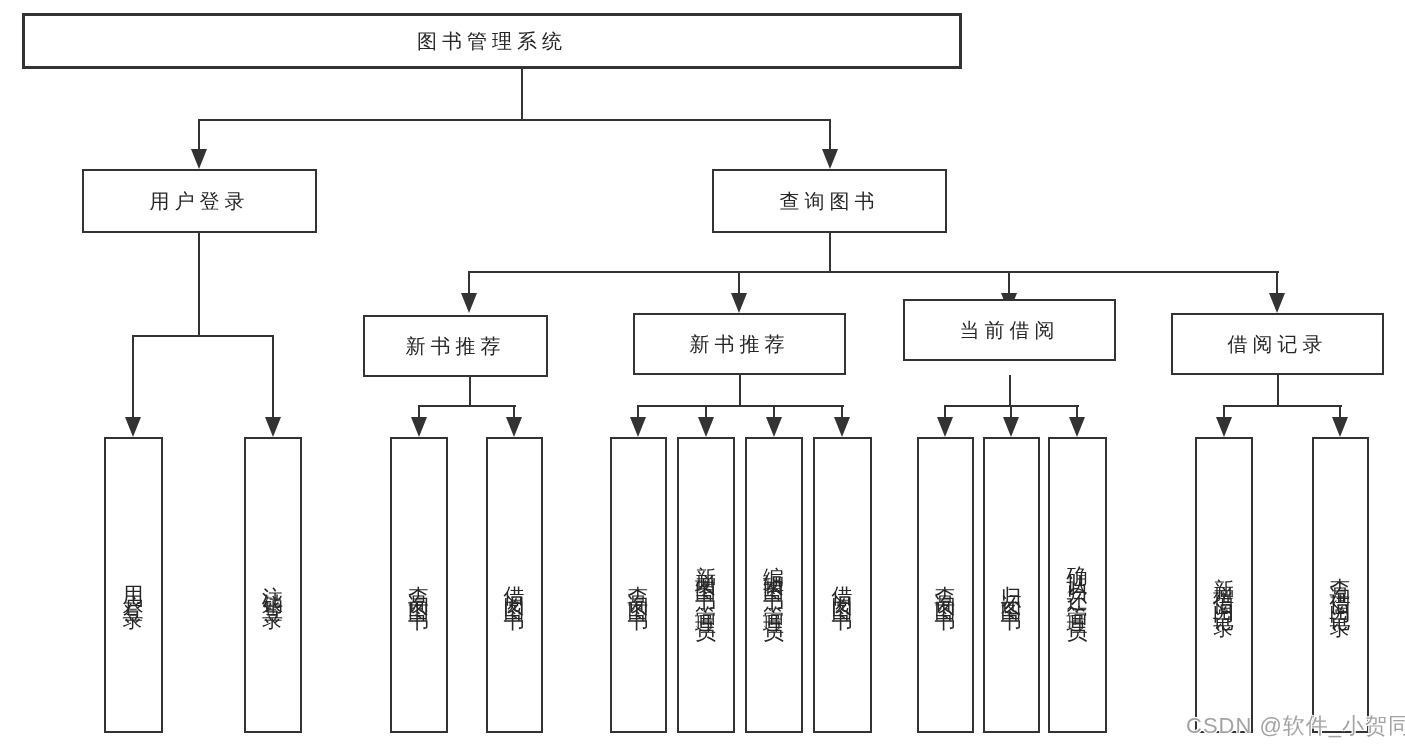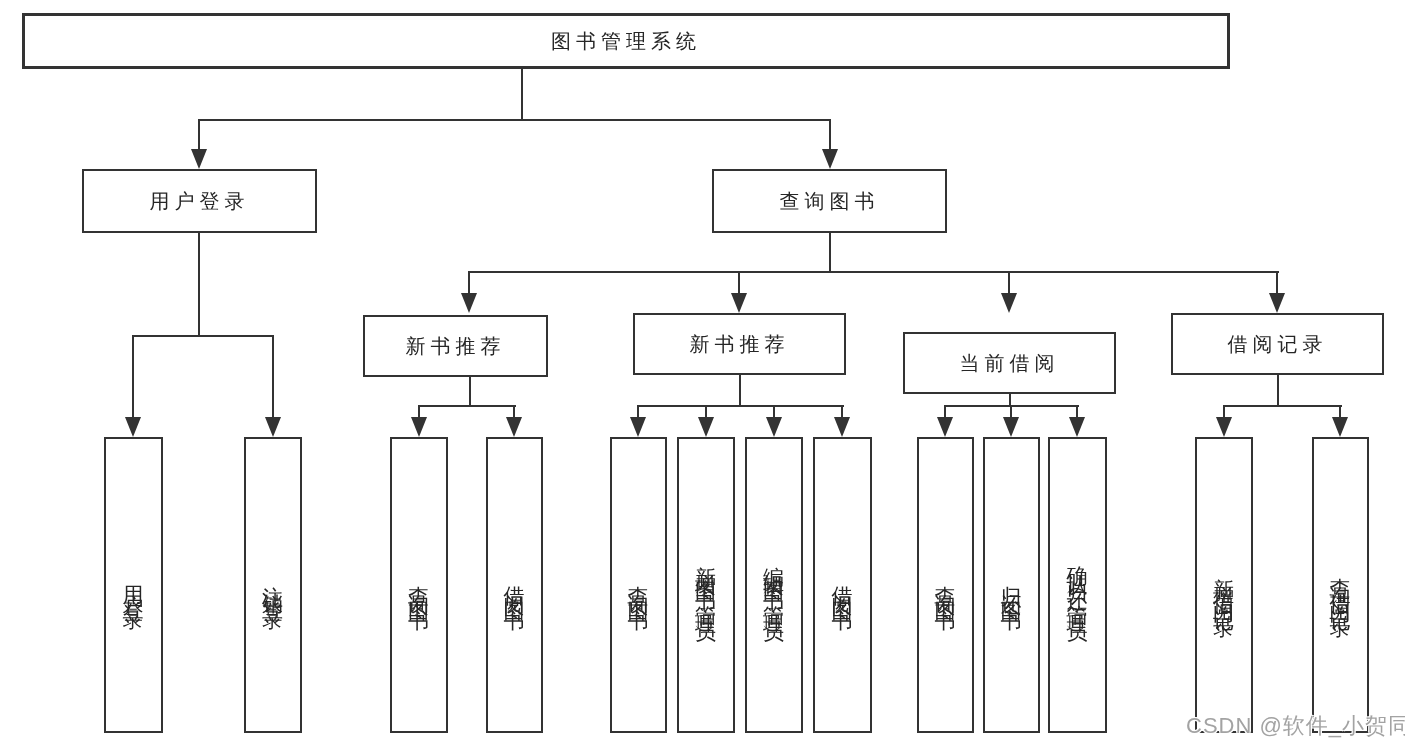--- a/index.html
+++ b/index.html
@@ -73,28 +73,28 @@
       <div class="arrow" style="left: 705px; top: 405px; height: 12px;"></div>
       <div class="arrow" style="left: 773px; top: 405px; height: 12px;"></div>
       <div class="arrow" style="left: 841px; top: 405px; height: 12px;"></div>
       <div class="arrow" style="left: 944px; top: 405px; height: 12px;"></div>
       <div class="arrow" style="left: 1010px; top: 405px; height: 12px;"></div>
       <div class="arrow" style="left: 1076px; top: 405px; height: 12px;"></div>
       <div class="arrow" style="left: 1223px; top: 405px; height: 12px;"></div>
       <div class="arrow" style="left: 1339px; top: 405px; height: 12px;"></div>
     </div>
 
-  <div class="box h root" style="left:22px;top:13px;width:1208px;height:56px">图书管理系统</div>
+  <div class="box h root" style="left:22px;top:13px;width:940px;height:56px">图书管理系统</div>
 
   <div class="box h" style="left:82px;top:169px;width:235px;height:64px">用户登录</div>
   <div class="box h" style="left:712px;top:169px;width:235px;height:64px">查询图书</div>
 
   <div class="box h" style="left:363px;top:315px;width:185px;height:62px">新书推荐</div>
   <div class="box h" style="left:633px;top:313px;width:213px;height:62px">新书推荐</div>
-  <div class="box h" style="left:903px;top:332px;width:213px;height:62px">当前借阅</div>
+  <div class="box h" style="left:903px;top:299px;width:213px;height:62px">当前借阅</div>
   <div class="box h" style="left:1171px;top:313px;width:213px;height:62px">借阅记录</div>
 
   <div class="box leaf" style="left:104px;top:437px;width:59px;height:296px">用户登录</div>
   <div class="box leaf" style="left:244px;top:437px;width:58px;height:296px">注销登录</div>
 
   <div class="box leaf" style="left:390px;top:437px;width:58px;height:296px">查询图书</div>
   <div class="box leaf" style="left:486px;top:437px;width:57px;height:296px">借阅图书</div>
 
   <div class="box leaf" style="left:610px;top:437px;width:57px;height:296px">查询图书</div>
   <div class="box leaf" style="left:677px;top:437px;width:58px;height:296px">新增图书（管理员）</div>

